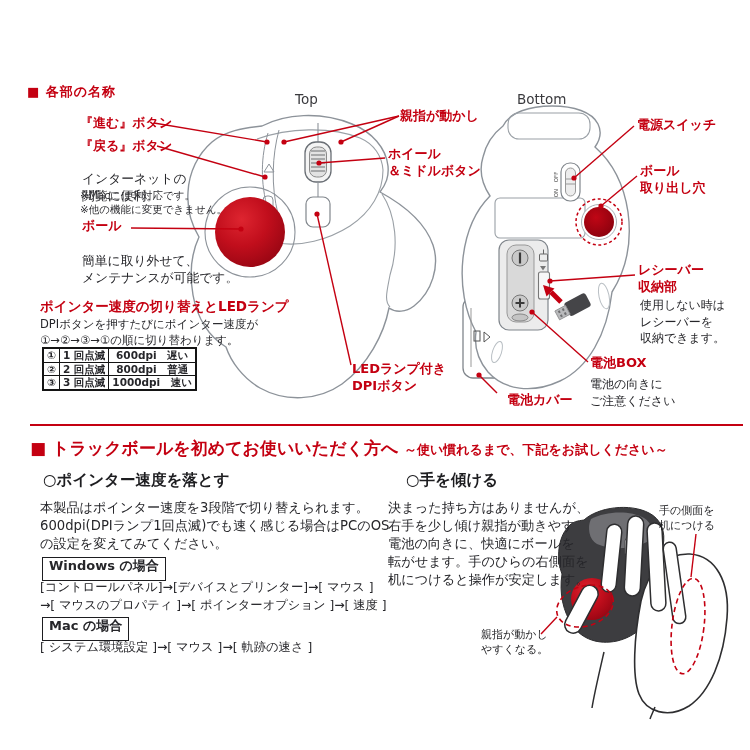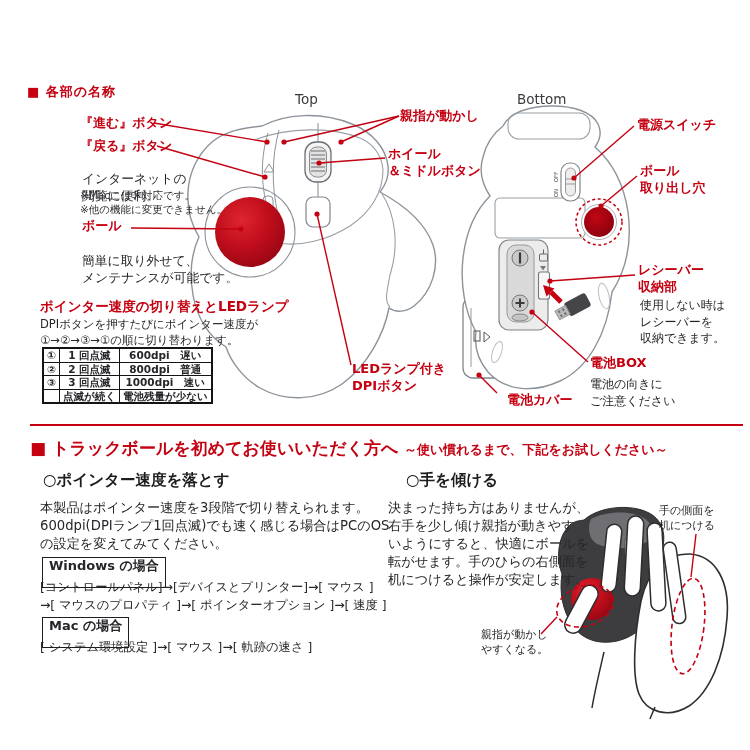--- a/index.html
+++ b/index.html
@@ -32,21 +32,21 @@
   }
   table.dpi tr.hd th{background:#141414;color:#fff;border-color:#141414;}
   .col-c1{width:17px;}
   .col-c2{width:58px;}
   .col-c3{width:116px;}
   .divider{background:var(--red);height:2px;z-index:2;}
   .guide-head{font-size:17px;font-weight:bold;color:var(--red);}
   .guide-sub{font-size:13px;font-weight:bold;color:var(--red);}
   .col-title{font-size:15.5px;font-weight:bold;color:#1d1d20;}
   .body-text{font-size:13.2px;line-height:1.36;}
-  .os-box{display:inline-block;border:1.6px solid #1d1d20;padding:0px 6px 13px 6px;
+  .os-box{display:inline-block;border:1.6px solid #1d1d20;padding:0px 6px 6px 6px;
     font-size:13px;font-weight:bold;line-height:1.25;background:#fff;}
   .path-text{font-size:12.3px;line-height:1.45;}
   .hand-label{font-size:11px;line-height:1.35;color:#1d1d20;}
 </style>
 </head>
 <body>
 
 <svg class="art" width="750" height="750" viewBox="0 0 750 750">
   <defs>
     <radialGradient id="ballGrad" cx="0.38" cy="0.32" r="0.85">
@@ -217,25 +217,20 @@
   <tr>
     <td>②</td>
     <td>2 回点滅</td>
     <td>800dpi　普通</td>
   </tr>
   <tr>
     <td>③</td>
     <td>3 回点滅</td>
     <td>1000dpi　速い</td>
   </tr>
-  <tr>
-    <td></td>
-    <td>点滅が続く</td>
-    <td>電池残量が少ない</td>
-  </tr>
 </tbody>
   </table>
 
 <div class="abs txt view-caption" style="left:295px;top:91px">Top</div>
 <div class="abs txt callout" style="left:400px;top:108px">親指が動かし</div>
 <div class="abs txt callout pre" style="left:388px;top:146px">ホイール
 ＆ミドルボタン</div>
 <div class="abs txt callout pre" style="left:352px;top:361px">LEDランプ付き
 DPIボタン</div>
 
@@ -264,19 +259,19 @@
 の設定を変えてみてください。</div>
 <div class="abs txt os-box" style="left:42px;top:557px">Windows の場合</div>
 <div class="abs txt path-text pre" style="left:40px;top:579px">[コントロールパネル]→[デバイスとプリンター]→[ マウス ]
 →[ マウスのプロパティ ]→[ ポインターオプション ]→[ 速度 ]</div>
 <div class="abs txt os-box" style="left:42px;top:617px">Mac の場合</div>
 <div class="abs txt path-text" style="left:40px;top:639px">[ システム環境設定 ]→[ マウス ]→[ 軌跡の速さ ]</div>
 
 <div class="abs txt col-title" style="left:406px;top:470px">○手を傾ける</div>
 <div class="abs txt body-text pre" style="left:388px;top:499px">決まった持ち方はありませんが、
 右手を少し傾け親指が動きやす
-いようにすると、快適にボールを
+電池の向きに、快適にボールを
 転がせます。手のひらの右側面を
 机につけると操作が安定します。</div>
 <div class="abs txt hand-label pre" style="left:659px;top:504px">手の側面を
 机につける</div>
 <div class="abs txt hand-label pre" style="left:481px;top:628px">親指が動かし
 やすくなる。</div>
 
 </body></html>

